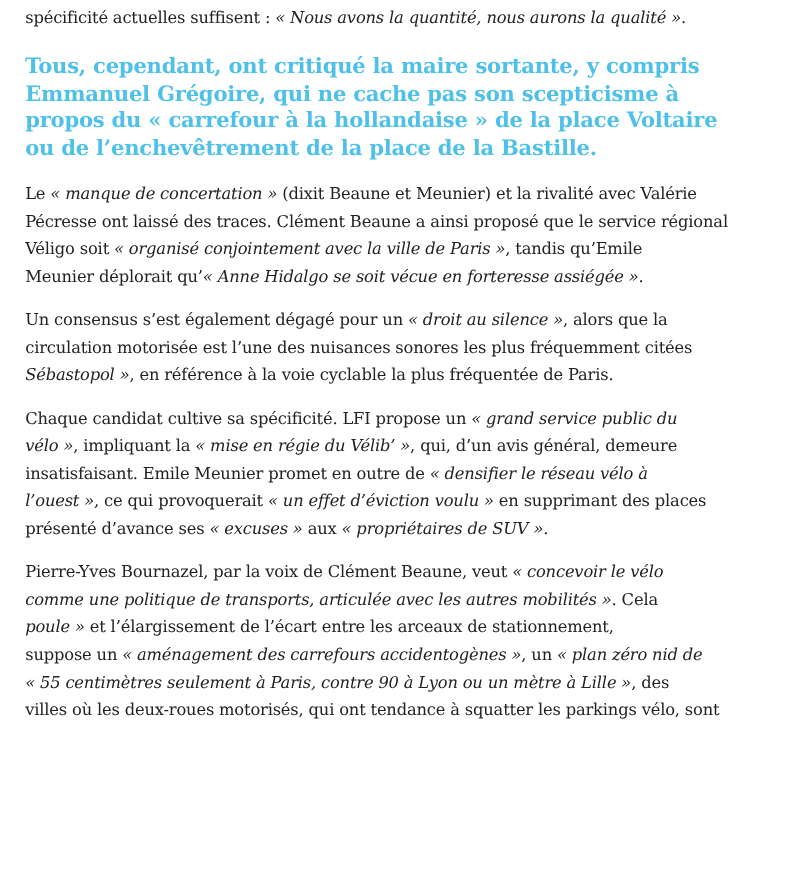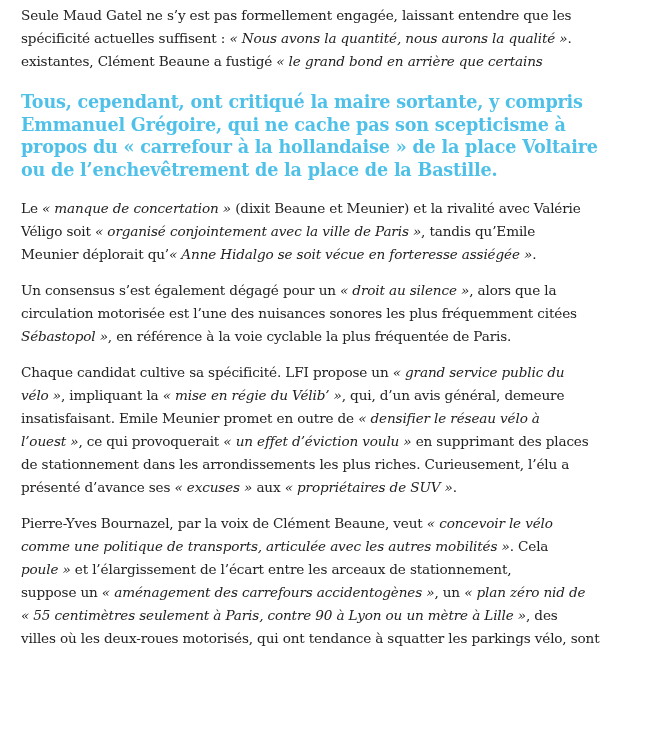--- a/index.html
+++ b/index.html
@@ -40,46 +40,44 @@
     letter-spacing: -0.2px;
     white-space: nowrap;
   }
   .intertitle .line { display: block; }
 </style>
 </head>
 <body>
 
 <div class="article">
   <p class="para">
-      <span class="line"><span>Seule Maud Gatel ne s’y est pas formellement engagée, laissant entendre que les</span></span>
       <span class="line"><span>spécificité actuelles suffisent : </span><em>« Nous avons la quantité, nous aurons la qualité »</em><span>.</span></span>
-      <span class="line"><span>existantes, Clément Beaune a fustigé </span><em>« le grand bond en arrière que certains</em></span>
     </p>
   <h2 class="intertitle">
     <span class="line">Tous, cependant, ont critiqué la maire sortante, y compris</span>
     <span class="line">Emmanuel Grégoire, qui ne cache pas son scepticisme à</span>
     <span class="line">propos du « carrefour à la hollandaise » de la place Voltaire</span>
     <span class="line">ou de l’enchevêtrement de la place de la Bastille.</span>
   </h2>
   <p class="para">
       <span class="line"><span>Le </span><em>« manque de concertation »</em><span> (dixit Beaune et Meunier) et la rivalité avec Valérie</span></span>
+      <span class="line"><span>Pécresse ont laissé des traces. Clément Beaune a ainsi proposé que le service régional</span></span>
       <span class="line"><span>Véligo soit </span><em>« organisé conjointement avec la ville de Paris »</em><span>, tandis qu’Emile</span></span>
       <span class="line"><span>Meunier déplorait qu’</span><em>« Anne Hidalgo se soit vécue en forteresse assiégée »</em><span>.</span></span>
     </p>
   <p class="para">
       <span class="line"><span>Un consensus s’est également dégagé pour un </span><em>« droit au silence »</em><span>, alors que la</span></span>
       <span class="line"><span>circulation motorisée est l’une des nuisances sonores les plus fréquemment citées</span></span>
       <span class="line"><em>Sébastopol »</em><span>, en référence à la voie cyclable la plus fréquentée de Paris.</span></span>
     </p>
   <p class="para">
       <span class="line"><span>Chaque candidat cultive sa spécificité. LFI propose un </span><em>« grand service public du</em></span>
       <span class="line"><em>vélo »</em><span>, impliquant la </span><em>« mise en régie du Vélib’ »</em><span>, qui, d’un avis général, demeure</span></span>
       <span class="line"><span>insatisfaisant. Emile Meunier promet en outre de </span><em>« densifier le réseau vélo à</em></span>
       <span class="line"><em>l’ouest »</em><span>, ce qui provoquerait </span><em>« un effet d’éviction voulu »</em><span> en supprimant des places</span></span>
-      <span class="line"><span>de stationnement dans les arrondissements les plus riches. Curieusement, l’élu a</span></span>
       <span class="line"><span>présenté d’avance ses </span><em>« excuses »</em><span> aux </span><em>« propriétaires de SUV »</em><span>.</span></span>
     </p>
   <p class="para">
       <span class="line"><span>Pierre-Yves Bournazel, par la voix de Clément Beaune, veut </span><em>« concevoir le vélo</em></span>
       <span class="line"><em>comme une politique de transports, articulée avec les autres mobilités »</em><span>. Cela</span></span>
       <span class="line"><em>poule »</em><span> et l’élargissement de l’écart entre les arceaux de stationnement,</span></span>
       <span class="line"><span>suppose un </span><em>« aménagement des carrefours accidentogènes »</em><span>, un </span><em>« plan zéro nid de</em></span>
       <span class="line"><em>« 55 centimètres seulement à Paris, contre 90 à Lyon ou un mètre à Lille »</em><span>, des</span></span>
       <span class="line"><span>villes où les deux-roues motorisés, qui ont tendance à squatter les parkings vélo, sont</span></span>
     </p>

